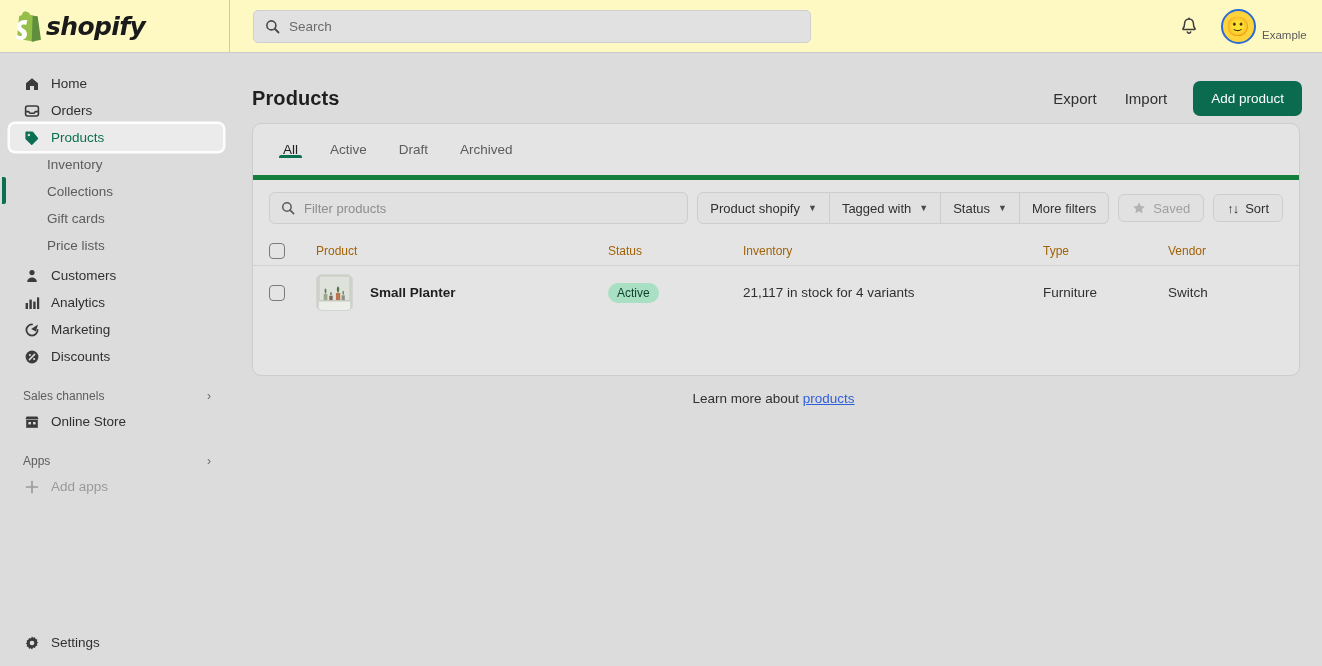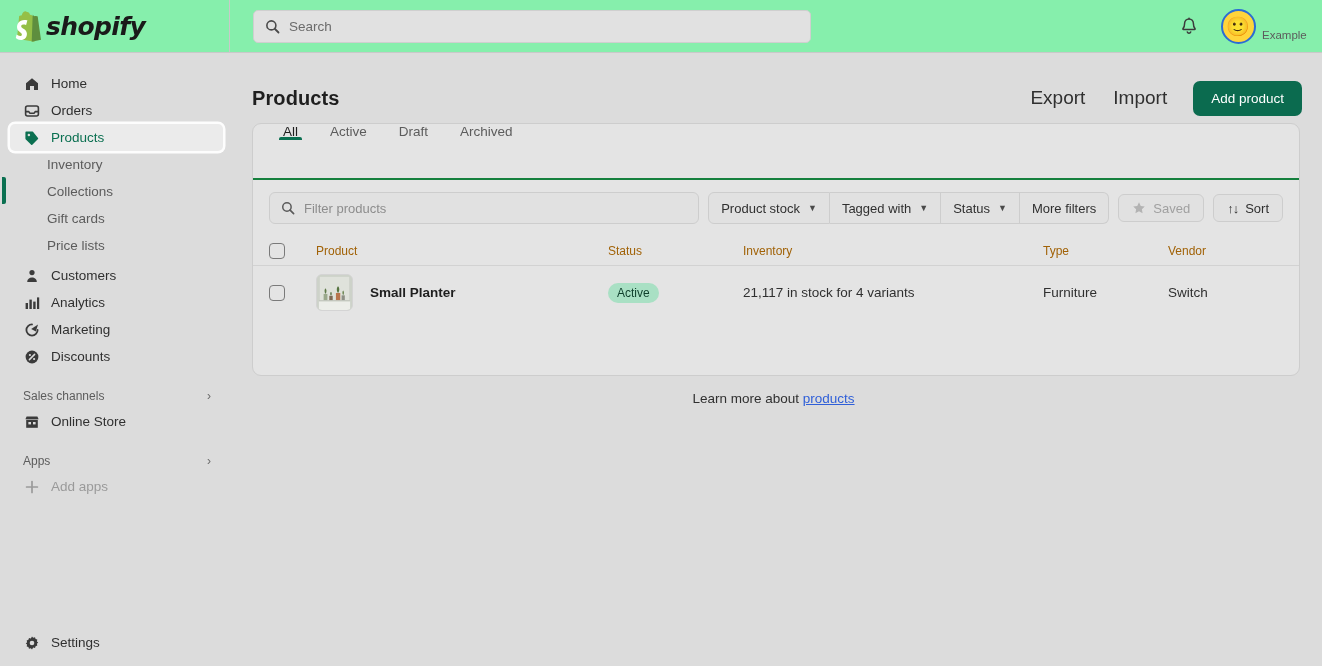--- a/index.html
+++ b/index.html
@@ -8,21 +8,21 @@
     overflow: hidden;
     background: #dcdcdc;
     font-family: "Liberation Sans", sans-serif;
     -webkit-font-smoothing: antialiased;
   }
 
   
   .topbar {
     position: absolute; top: 0; left: 0;
     width: 1322px; height: 53px;
-    background: #86efac;
+    background: #fef9c3;
     border-bottom: 1px solid #c9c9c9;
     display: flex; align-items: center;
   }
   .logo-wrap {
     width: 230px; height: 53px;
     display: flex; align-items: center;
     padding-left: 14px;
     border-right: 1px solid #c9c9c9;
   }
   .logo-bag { width: 28px; height: 31px; flex: 0 0 auto; }
@@ -110,43 +110,43 @@
     background: #dcdcdc;
   }
   .page-head {
     position: absolute; top: 20px; left: 21px;
     width: 1050px; height: 50px;
     display: flex; align-items: center; justify-content: space-between;
   }
   .page-title { font-size: 20px; font-weight: 600; color: #1f1f1f; letter-spacing: .1px; }
   .head-actions { display: flex; align-items: center; gap: 0; }
   .plain-btn {
-    font-size: 19px; color: #303030; padding: 8px 14px; border-radius: 5px;
+    font-size: 15px; color: #303030; padding: 8px 14px; border-radius: 5px;
     background: transparent; border: none;
     font-family: "Liberation Sans", sans-serif;
   }
   .primary-btn {
     margin-left: 12px;
     background: #0b6b4f; color: #ffffff;
     font-size: 13.5px; font-weight: 500;
     padding: 10px 18px; border-radius: 7px; border: none;
     font-family: "Liberation Sans", sans-serif;
   }
 
   .card {
     position: absolute; top: 70px; left: 21px;
     width: 1048px; height: 253px;
     background: #e4e4e4;
     border: 1px solid #cdcdcd;
     border-radius: 9px;
     overflow: hidden;
   }
   .tabs {
-    height: 56px; display: flex; align-items: flex-start;
-    padding-left: 14px; border-bottom: 2px solid #15803d;
+    height: 56px; display: flex; align-items: center;
+    padding-left: 14px; border-bottom: 5px solid #15803d;
   }
   .tab {
     display: flex; align-items: center; padding: 0 16px;
     font-size: 13.5px; color: #5c5c5c; position: relative;
   }
   .tab.active { color: #1f1f1f; font-weight: 500; }
   .tab.active::after {
     content: ""; position: absolute; left: 12px; right: 12px; bottom: -1px;
     height: 3px; background: #0b7051; border-radius: 2px 2px 0 0;
   }
@@ -424,21 +424,21 @@
       <div class="filter-input">
         <svg width="14" height="14" viewBox="0 0 16 16">
           <circle cx="6.8" cy="6.8" r="4.8" fill="none" stroke="#5a5a5a" stroke-width="1.7"></circle>
           <line x1="10.4" y1="10.4" x2="14.4" y2="14.4" stroke="#5a5a5a" stroke-width="1.9" stroke-linecap="round"></line>
         </svg>
         <span class="filter-ph">Filter products</span>
       </div>
 
       <div class="seg-group">
         <div class="seg">
-          <span>Product stock</span>
+          <span>Product shopify</span>
           <span class="caret">▼</span>
         </div>
         <div class="seg">
           <span>Tagged with</span>
           <span class="caret">▼</span>
         </div>
         <div class="seg">
           <span>Status</span>
           <span class="caret">▼</span>
         </div>

